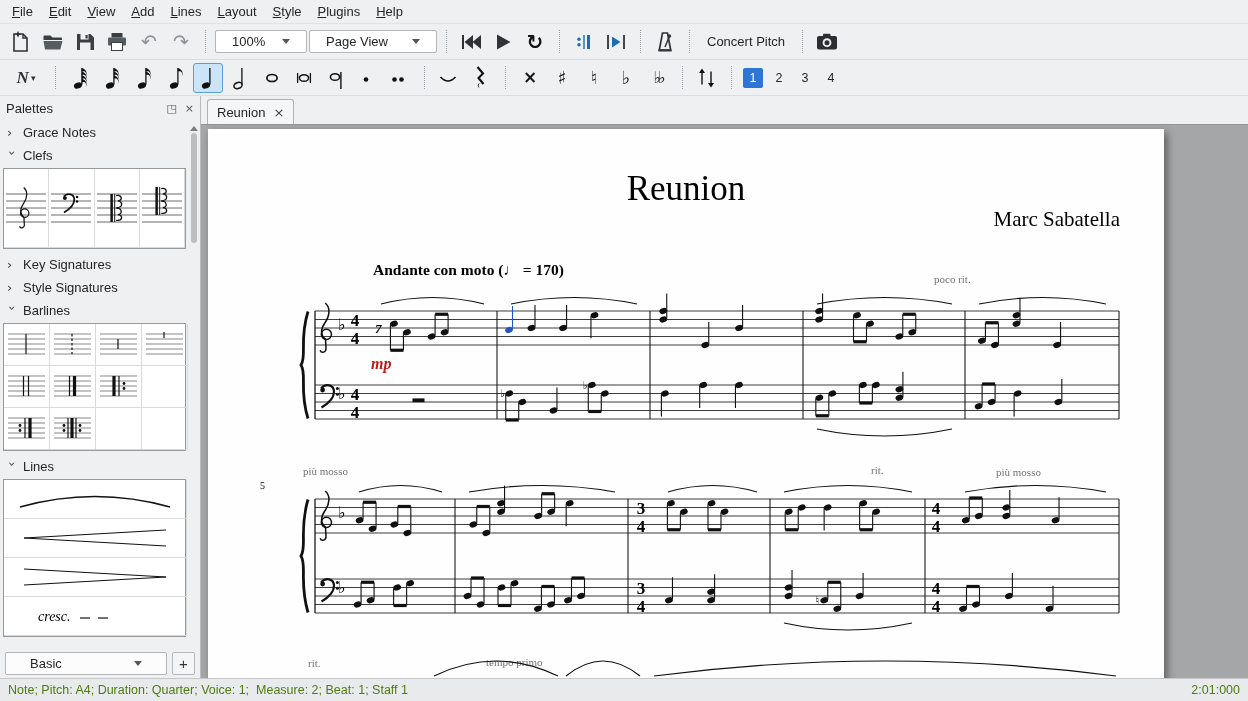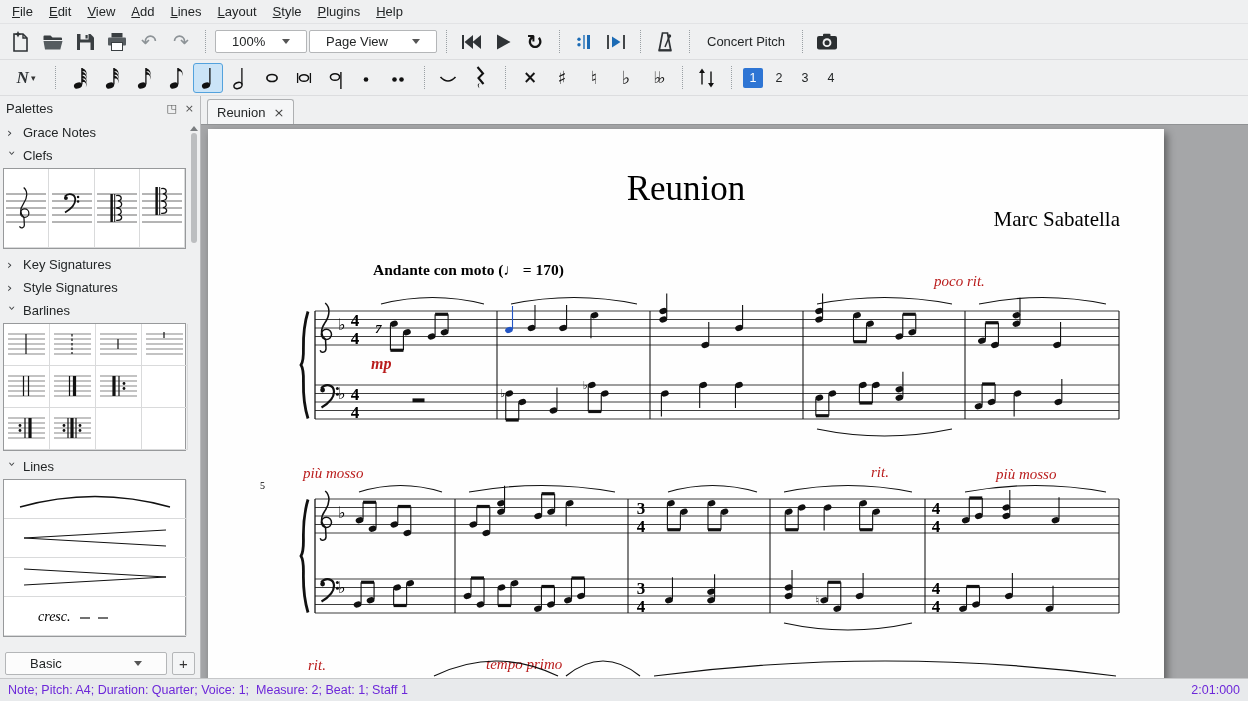--- a/index.html
+++ b/index.html
@@ -35,46 +35,46 @@
   .palette-panel{width:201px;flex:0 0 auto;border-right:1px solid #b9babc;position:relative;background:#eff0f1}
   .phead{height:25px;display:flex;align-items:center;padding:0 6px;font-size:13px}
   .phbtns{margin-left:auto;display:flex;gap:8px;color:#555;font-size:11px}
   .phbtn{cursor:default;font-family:"DejaVu Sans",sans-serif}
   .plist{position:absolute;top:25px;bottom:30px;left:0;right:12px;overflow:hidden}
   .prow{height:23px;display:flex;align-items:center;padding-left:7px;gap:6px;font-size:13px;cursor:default}
   .chev{display:inline-block;font-family:"DejaVu Sans",sans-serif;color:#3b3e40;font-size:13px;width:10px;transition:none}
   .chev.exp{transform:rotate(90deg)}
   .pbox{background:#fff;border:1px solid #97999b;margin:1px 2px 4px 3px}
   .pgrid{display:grid}
-  .pcell{border-right:1px solid #d9dadb;border-bottom:1px solid #d9dadb;display:flex;align-items:center;justify-content:flex-end}
+  .pcell{border-right:1px solid #d9dadb;border-bottom:1px solid #d9dadb;display:flex;align-items:center;justify-content:center}
   .pscroll{position:absolute;top:27px;bottom:32px;right:1px;width:10px;background:#eff0f1}
   .pscroll .uparr{width:0;height:0;border-left:4px solid transparent;border-right:4px solid transparent;border-bottom:5px solid #7a7d80;margin:3px auto 2px auto}
   .pscroll .thumb{width:6px;background:#bcbec0;border-radius:3px;height:110px;margin:2px auto 0 auto}
   .pfoot{position:absolute;bottom:0;left:0;right:0;height:30px;display:flex;align-items:center;gap:5px;padding:0 5px;background:#eff0f1}
   .wsel{flex:1;height:23px;background:#fcfcfc;border:1px solid #b4b6b8;border-radius:2px;display:flex;align-items:center;padding:0 24px;font-size:13px}
   .wsel .cbarrow{width:0;height:0;border-left:4px solid transparent;border-right:4px solid transparent;border-top:5px solid #555;margin-left:auto}
   .addws{width:23px;height:23px;background:#f4f5f6;border:1px solid #b4b6b8;border-radius:2px;font-size:15px;line-height:1;color:#333}
 
   
   .scoreside{flex:1;display:flex;flex-direction:column;min-width:0}
   .tabbar{height:29px;background:#eff0f1;border-bottom:1px solid #909294;display:flex;align-items:flex-end;padding-left:6px;flex:0 0 auto}
   .tab{height:25px;display:flex;align-items:center;gap:8px;padding:0 9px;background:#f5f6f7;border:1px solid #aeb0b2;border-bottom:none;border-radius:3px 3px 0 0;font-size:13px}
   .tab .close{color:#444;font-size:13px;font-family:"DejaVu Sans",sans-serif}
   .canvas{flex:1;position:relative;background:#a5a6a8;overflow:hidden}
   .page{position:absolute;left:7px;top:4px;width:956px;height:1400px;background:#fefefe;box-shadow:3px 4px 8px rgba(0,0,0,.45)}
   .page .ttl{position:absolute;top:40px;left:0;width:100%;text-align:center;font-family:"Liberation Serif",serif;font-size:35px;color:#000}
   .page .cmp{position:absolute;top:78px;right:44px;font-family:"Liberation Serif",serif;font-size:21px;color:#000}
   .page .tmp{position:absolute;top:132px;left:165px;font-family:"Liberation Serif",serif;font-weight:bold;font-size:15.5px;color:#000}
-  .anno{position:absolute;font-family:"Liberation Serif",serif;font-style:italic;font-size:15px;color:#b91c1c;white-space:nowrap}
+  .anno{position:absolute;font-family:"Liberation Serif",serif;font-size:11px;color:#737373;white-space:nowrap}
   .dyn{position:absolute;font-family:"Liberation Serif",serif;font-style:italic;font-weight:bold;font-size:16px;color:#b91c1c}
   .mnum{position:absolute;font-family:"Liberation Serif",serif;font-size:10px;color:#000}
   .syssvg{position:absolute;left:0}
 
   
-  .statusbar{height:23px;flex:0 0 auto;background:#e8eaec;border-top:1px solid #c6c7c9;display:flex;align-items:center;padding:0 8px;font-size:12.5px;color:#6d28d9}
+  .statusbar{height:23px;flex:0 0 auto;background:#e8eaec;border-top:1px solid #c6c7c9;display:flex;align-items:center;padding:0 8px;font-size:12.5px;color:#4d7c0f}
   .statusbar .lft{white-space:pre}
   .statusbar .rgt{margin-left:auto}
 </style>
 </head>
 <body>
 
 <div class="app">
   <div class="menubar" id="menubar">
       <span class="mi">File</span>
       <span class="mi">Edit</span>

